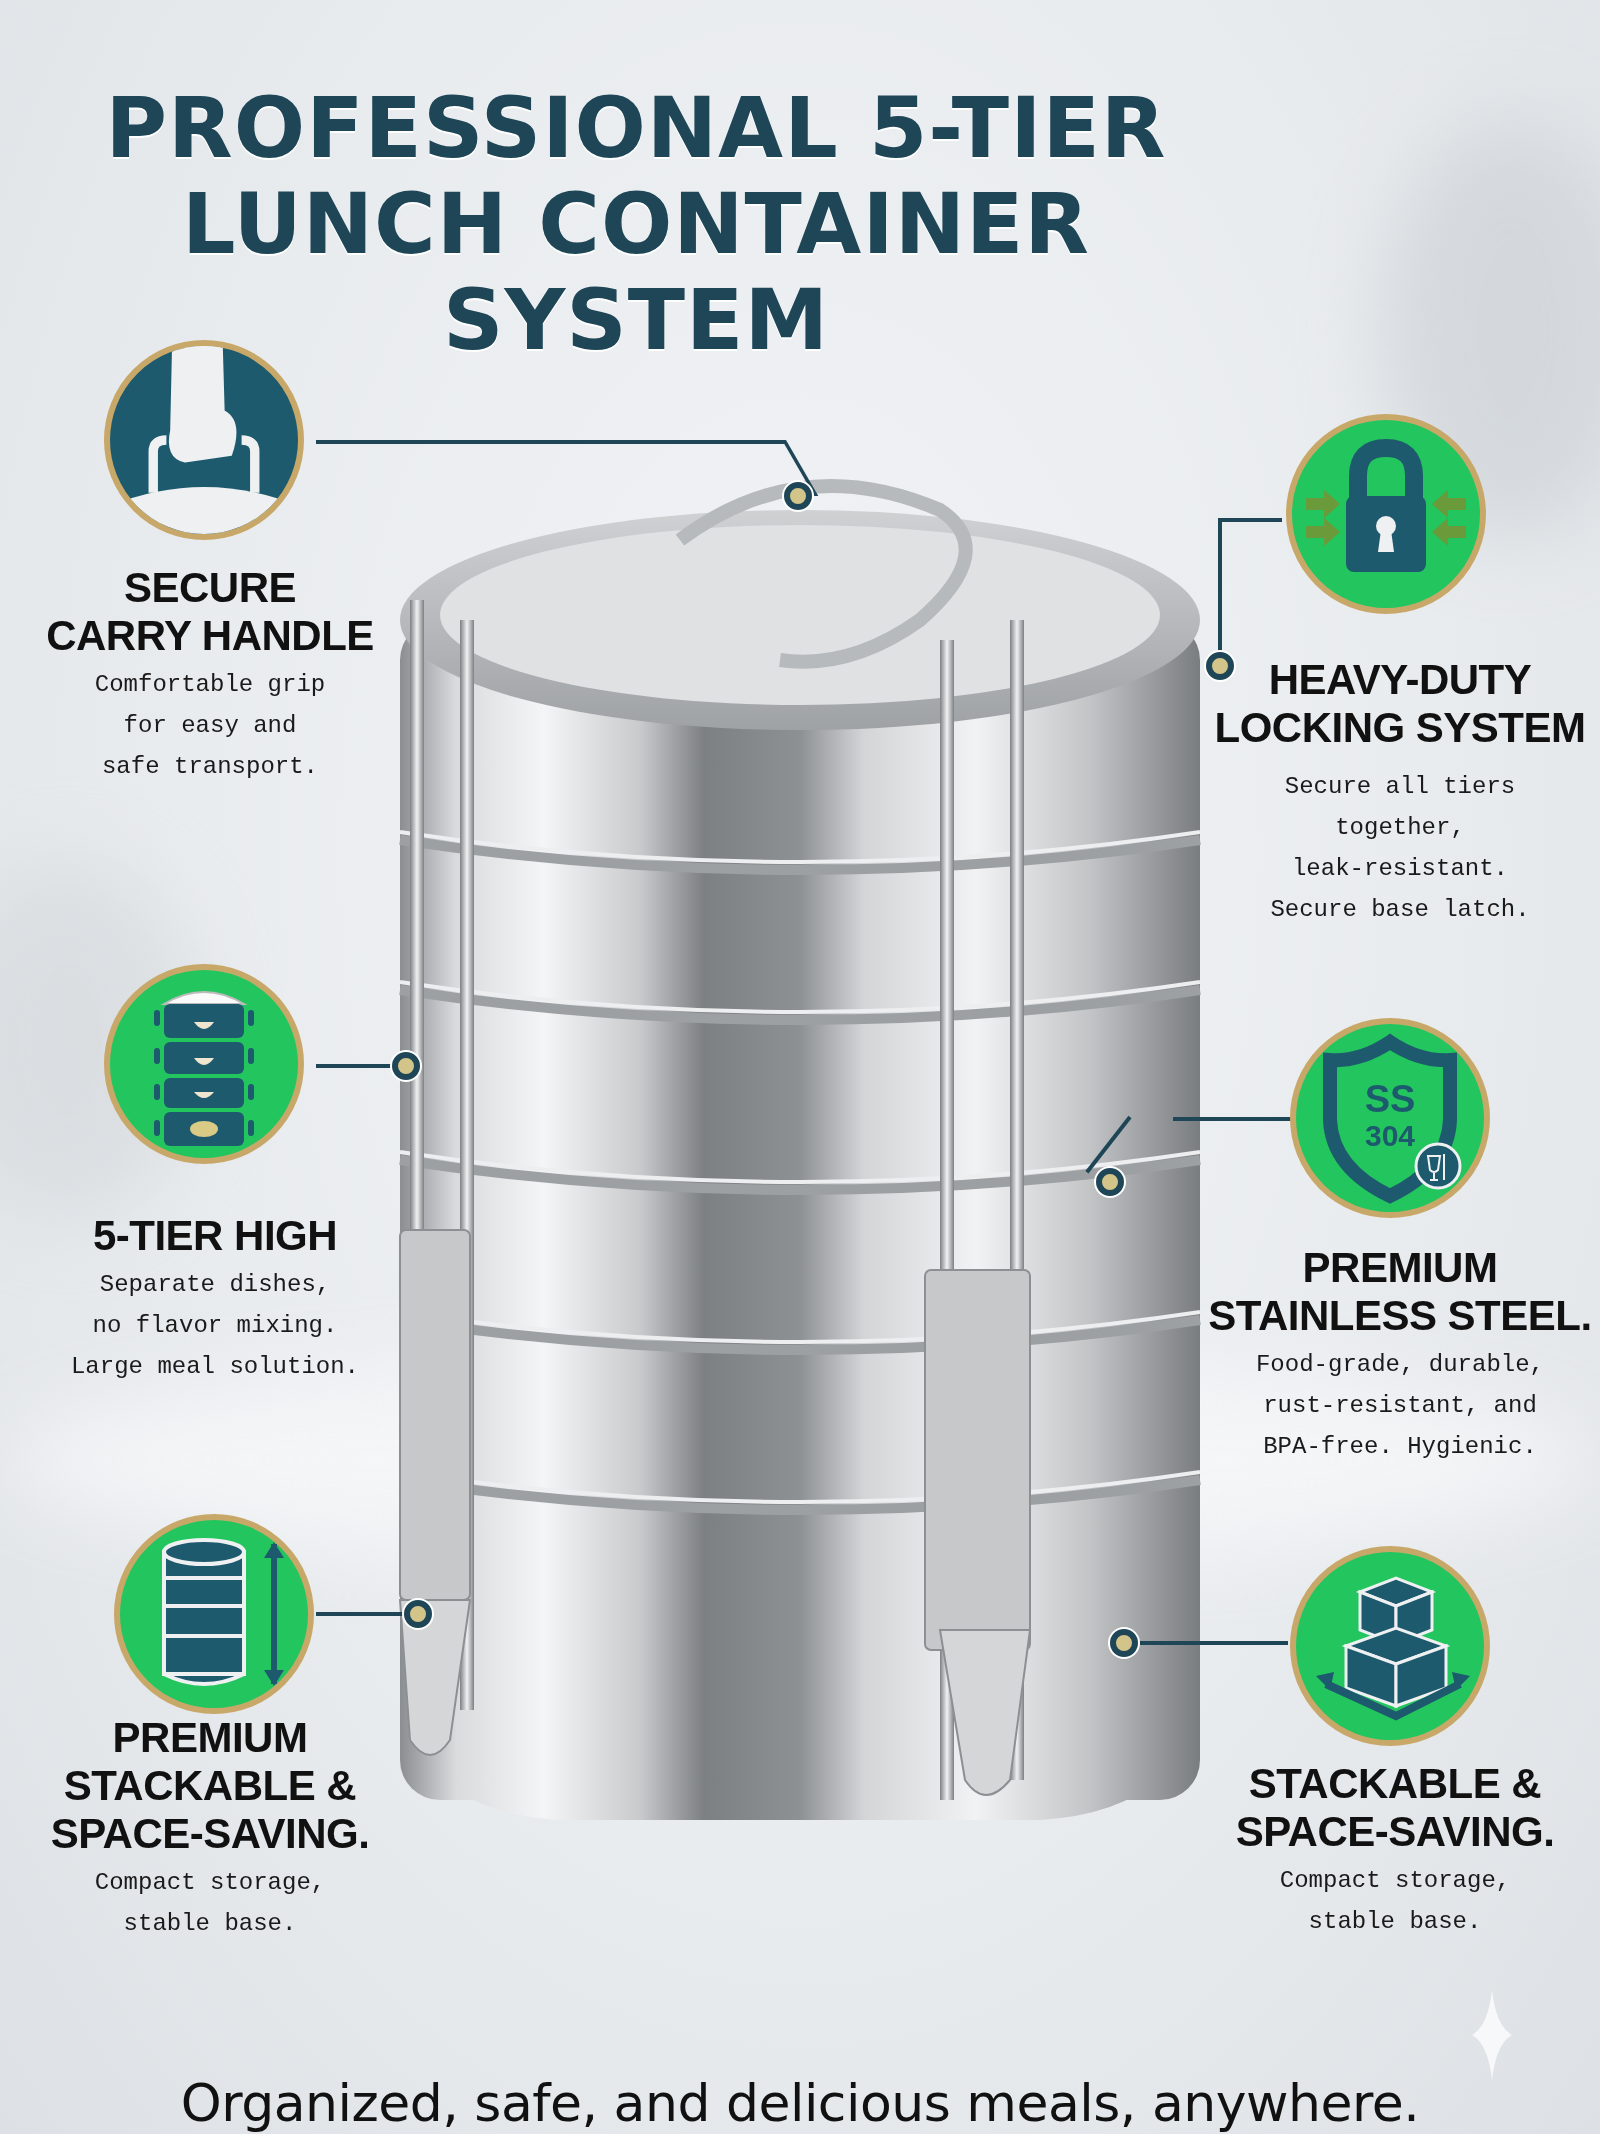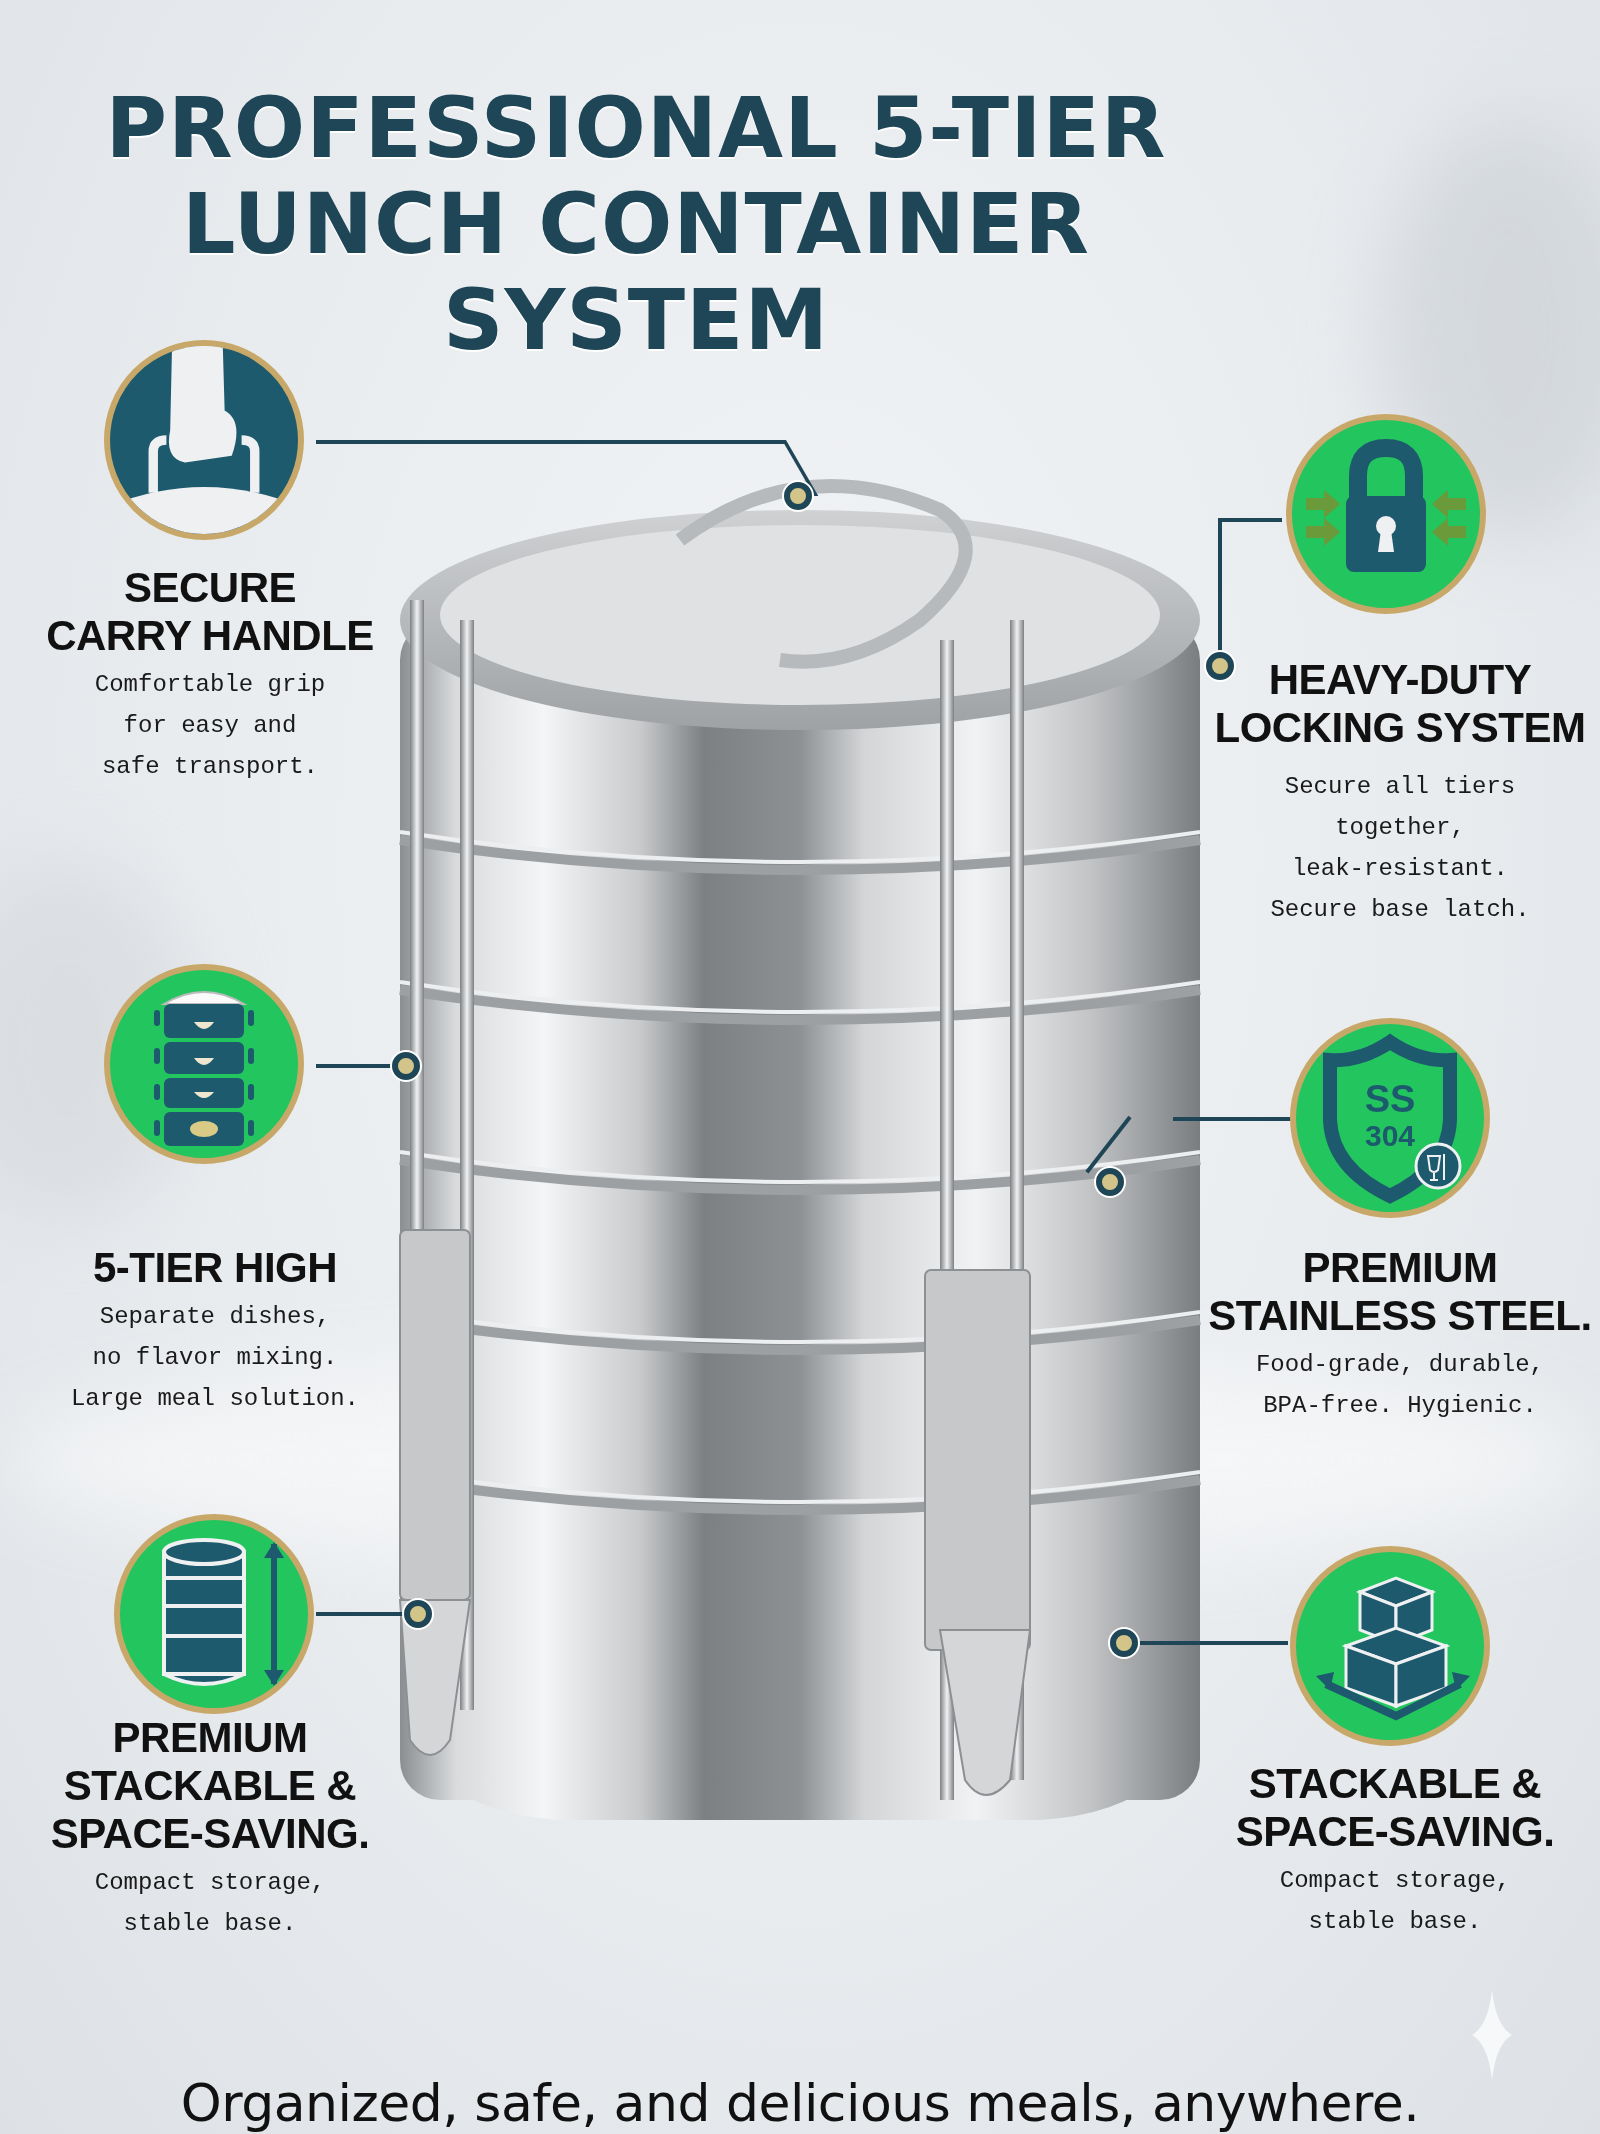--- a/index.html
+++ b/index.html
@@ -212,21 +212,21 @@
       <rect x="134" y="146" width="6" height="16" rx="3"></rect>
     </g>
     <g fill="#efe6cf">
       <path d="M80 48 Q90 62 100 48 Z"></path>
       <path d="M80 84 Q90 98 100 84 Z"></path>
       <path d="M80 118 Q90 130 100 118 Z"></path>
       <ellipse cx="90" cy="155" rx="14" ry="8" fill="#d9cb86"></ellipse>
     </g>
   </svg>
 </div>
-<div class="feature" style="left:20px;top:1244px;width:390px">
+<div class="feature" style="left:20px;top:1212px;width:390px">
   <div class="heading">
     <span>5-TIER HIGH</span>
   </div>
   <div class="desc">
     <span>Separate dishes,</span>
     <span>no flavor mixing.</span>
     <span>Large meal solution.</span>
   </div>
 </div>
 
@@ -239,20 +239,21 @@
     <path d="M128 128 L140 128 L138 142 Q134 146 130 142 Z M134 144 L134 152 M130 152 L138 152 M144 126 L144 152" stroke="#eef0f2" stroke-width="2" fill="none"></path>
   </svg>
 </div>
 <div class="feature" style="left:1200px;top:1244px;width:400px">
   <div class="heading">
     <span>PREMIUM</span>
     <span>STAINLESS STEEL.</span>
   </div>
   <div class="desc">
     <span>Food-grade, durable,</span>
+    <span>rust-resistant, and</span>
     <span>BPA-free. Hygienic.</span>
   </div>
 </div>
 
 <div class="icon-circle" style="left:114px;top:1514px">
   <svg width="180" height="180" viewBox="0 0 180 180">
     <g fill="#1e5a6e" stroke="#eef0f2" stroke-width="4">
       <path d="M40 140 L40 150 Q80 170 120 150 L120 140 Q80 160 40 140 Z"></path>
       <rect x="40" y="110" width="80" height="40"></rect>
       <rect x="40" y="80" width="80" height="32"></rect>

